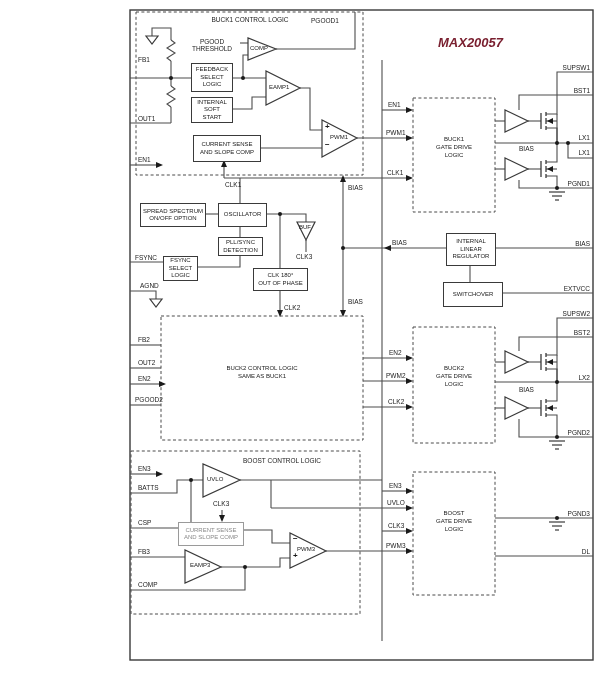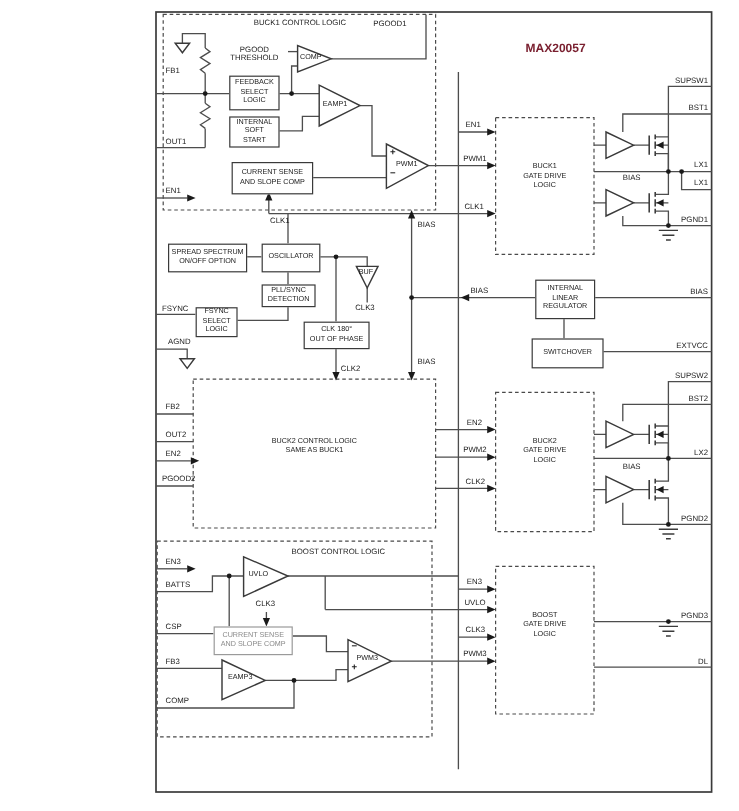--- a/index.html
+++ b/index.html
@@ -8,21 +8,21 @@
   svg.layer{position:absolute;left:0;top:0;z-index:1;}
   .lbl{position:absolute;z-index:4;font-size:6.5px;line-height:1.15;white-space:nowrap;color:#1a1a1a;}
   .lbl.r{text-align:right;}
   .lbl.c{text-align:center;white-space:pre-line;}
   .box{position:absolute;z-index:3;background:#fff;border:1px solid #3a3a3a;
        display:flex;align-items:center;justify-content:center;text-align:center;
        font-size:6px;line-height:1.25;white-space:pre-line;color:#1a1a1a;}
   .box.gray{border-color:#9a9a9a;color:#8a8a8a;}
   .ghost{position:absolute;z-index:2;display:flex;align-items:center;justify-content:center;
        text-align:center;font-size:6px;line-height:1.3;white-space:pre-line;color:#1a1a1a;}
-  .title{position:absolute;z-index:4;font-size:10px;font-weight:bold;color:#7a2030;}
+  .title{position:absolute;z-index:4;font-size:13px;font-weight:bold;font-style:italic;color:#7a2030;}
   .sec{position:absolute;z-index:4;font-size:6.5px;color:#1a1a1a;}
   .sign{position:absolute;z-index:4;font-size:8px;font-weight:bold;color:#1a1a1a;line-height:1;}
 </style>
 </head>
 <body>
 
 <div id="canvas">
 
   <svg class="layer" width="616" height="676" viewBox="0 0 616 676">
 

